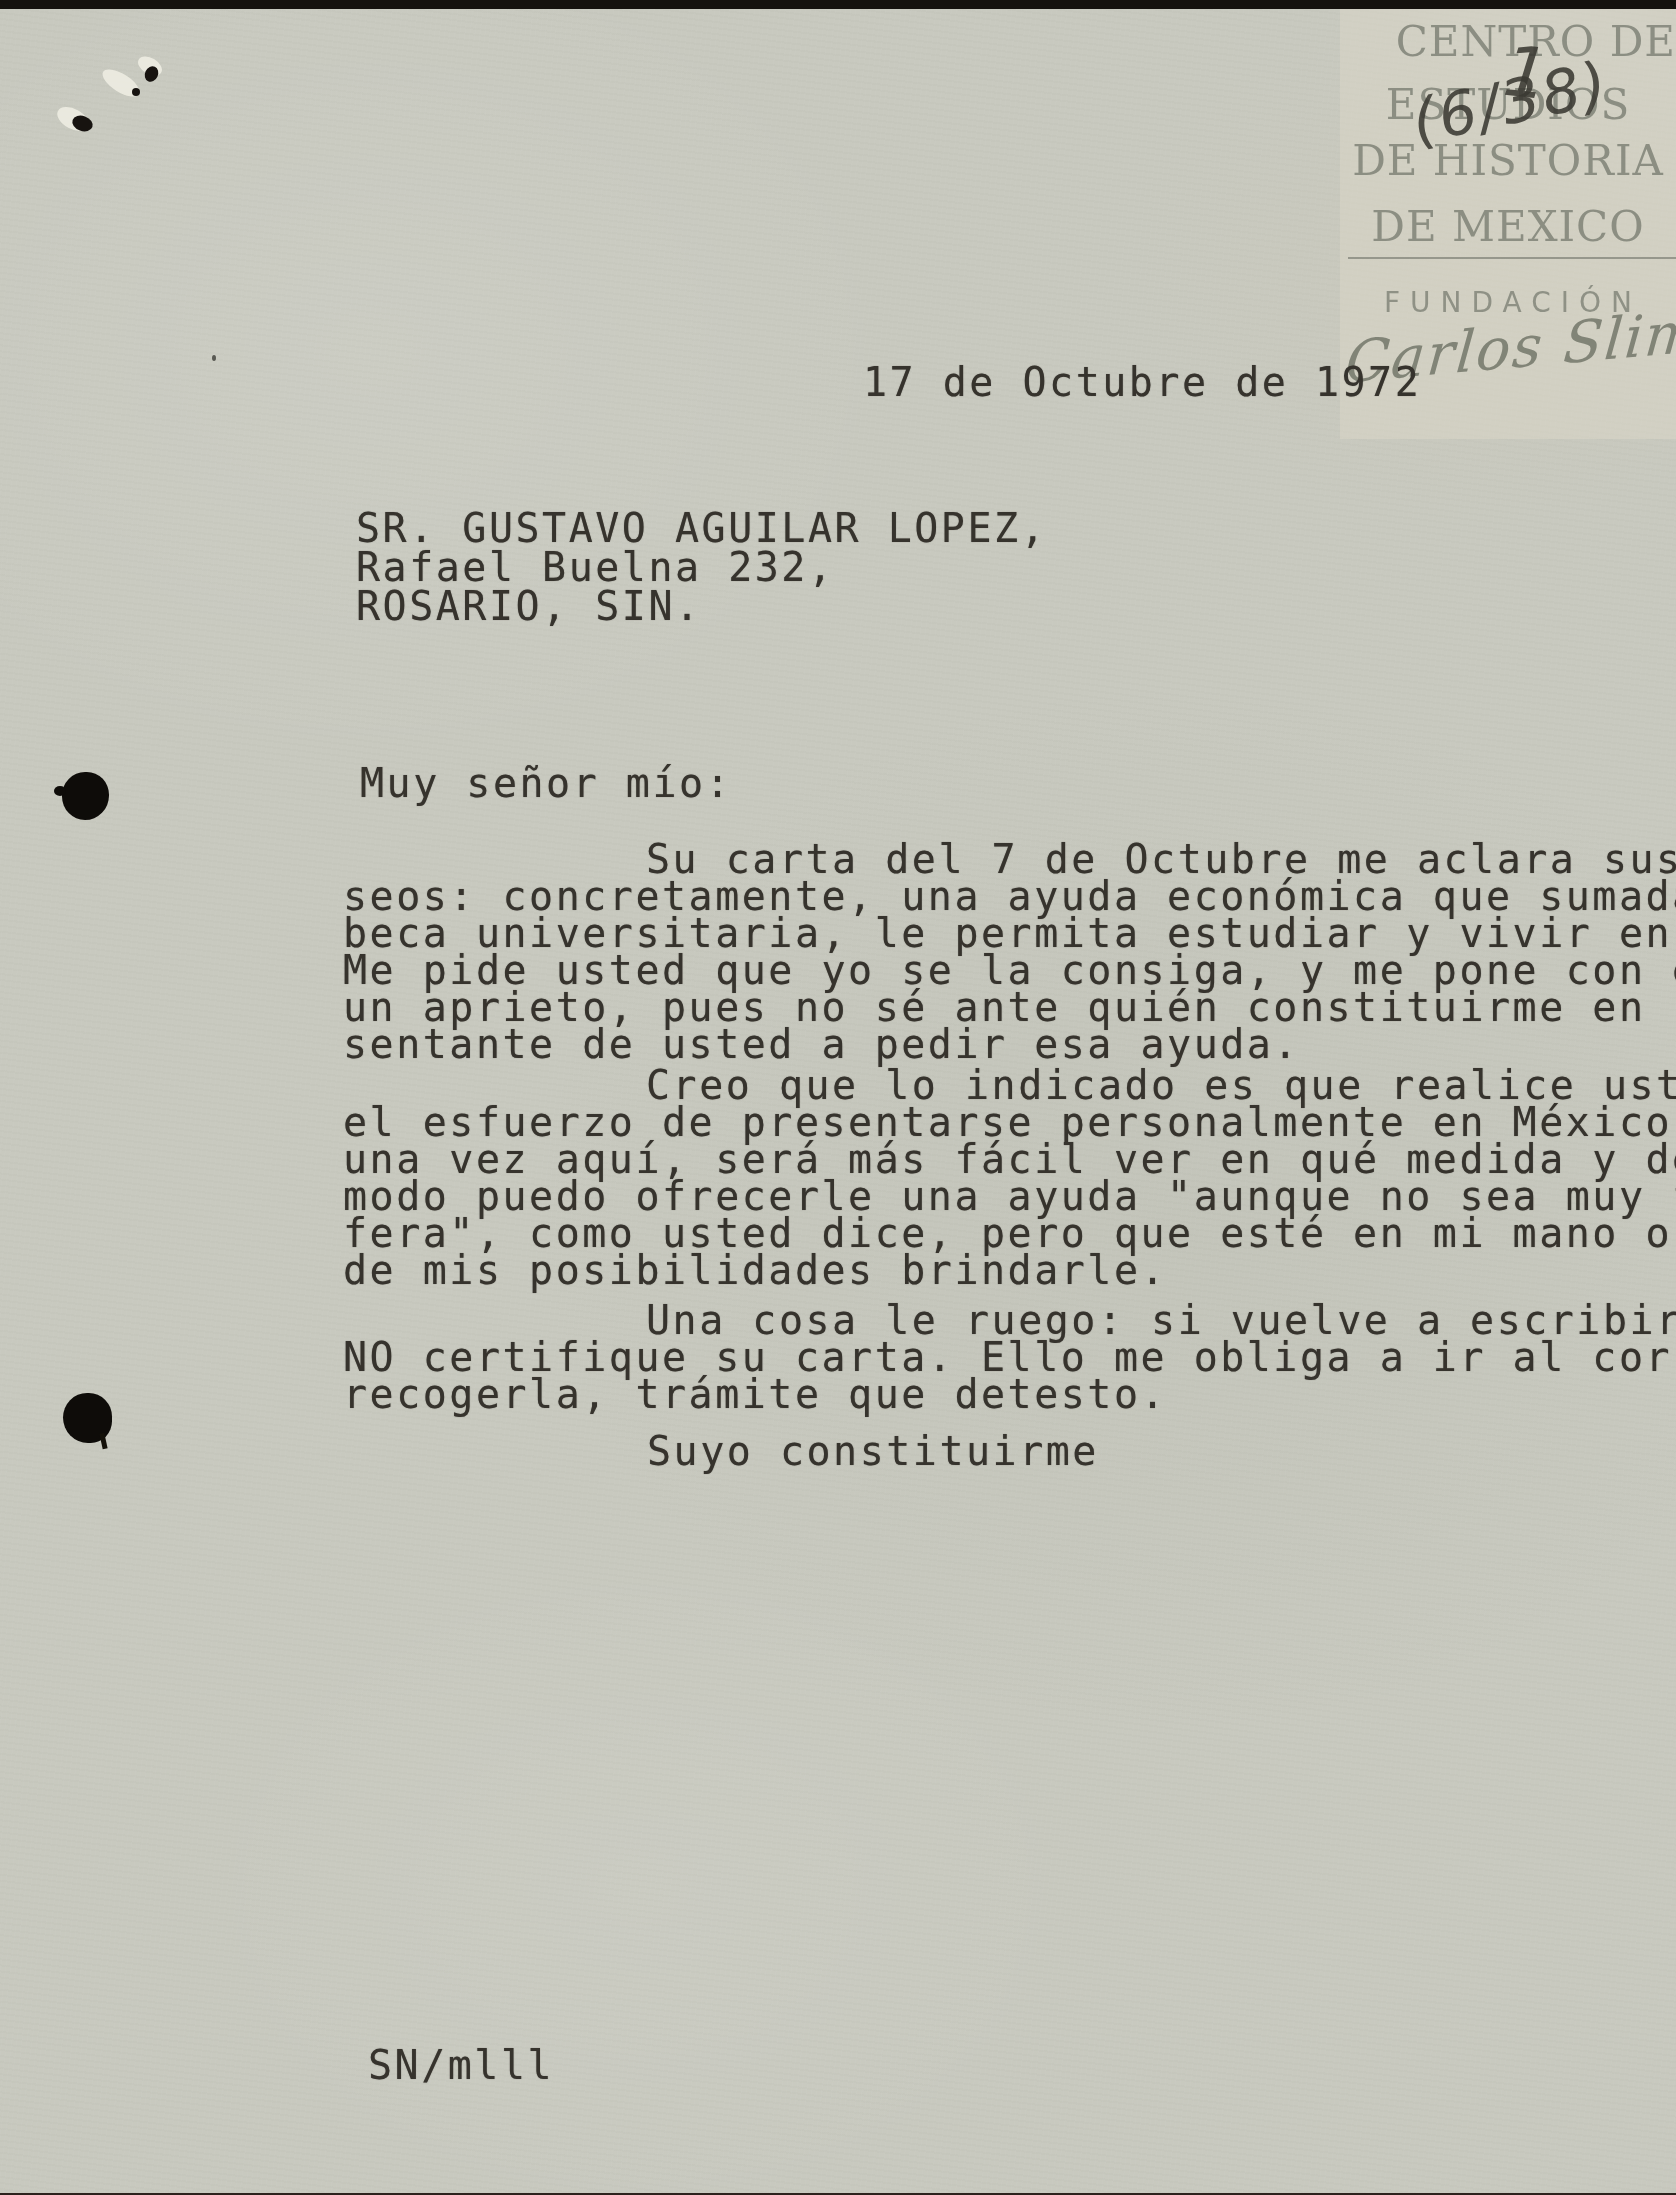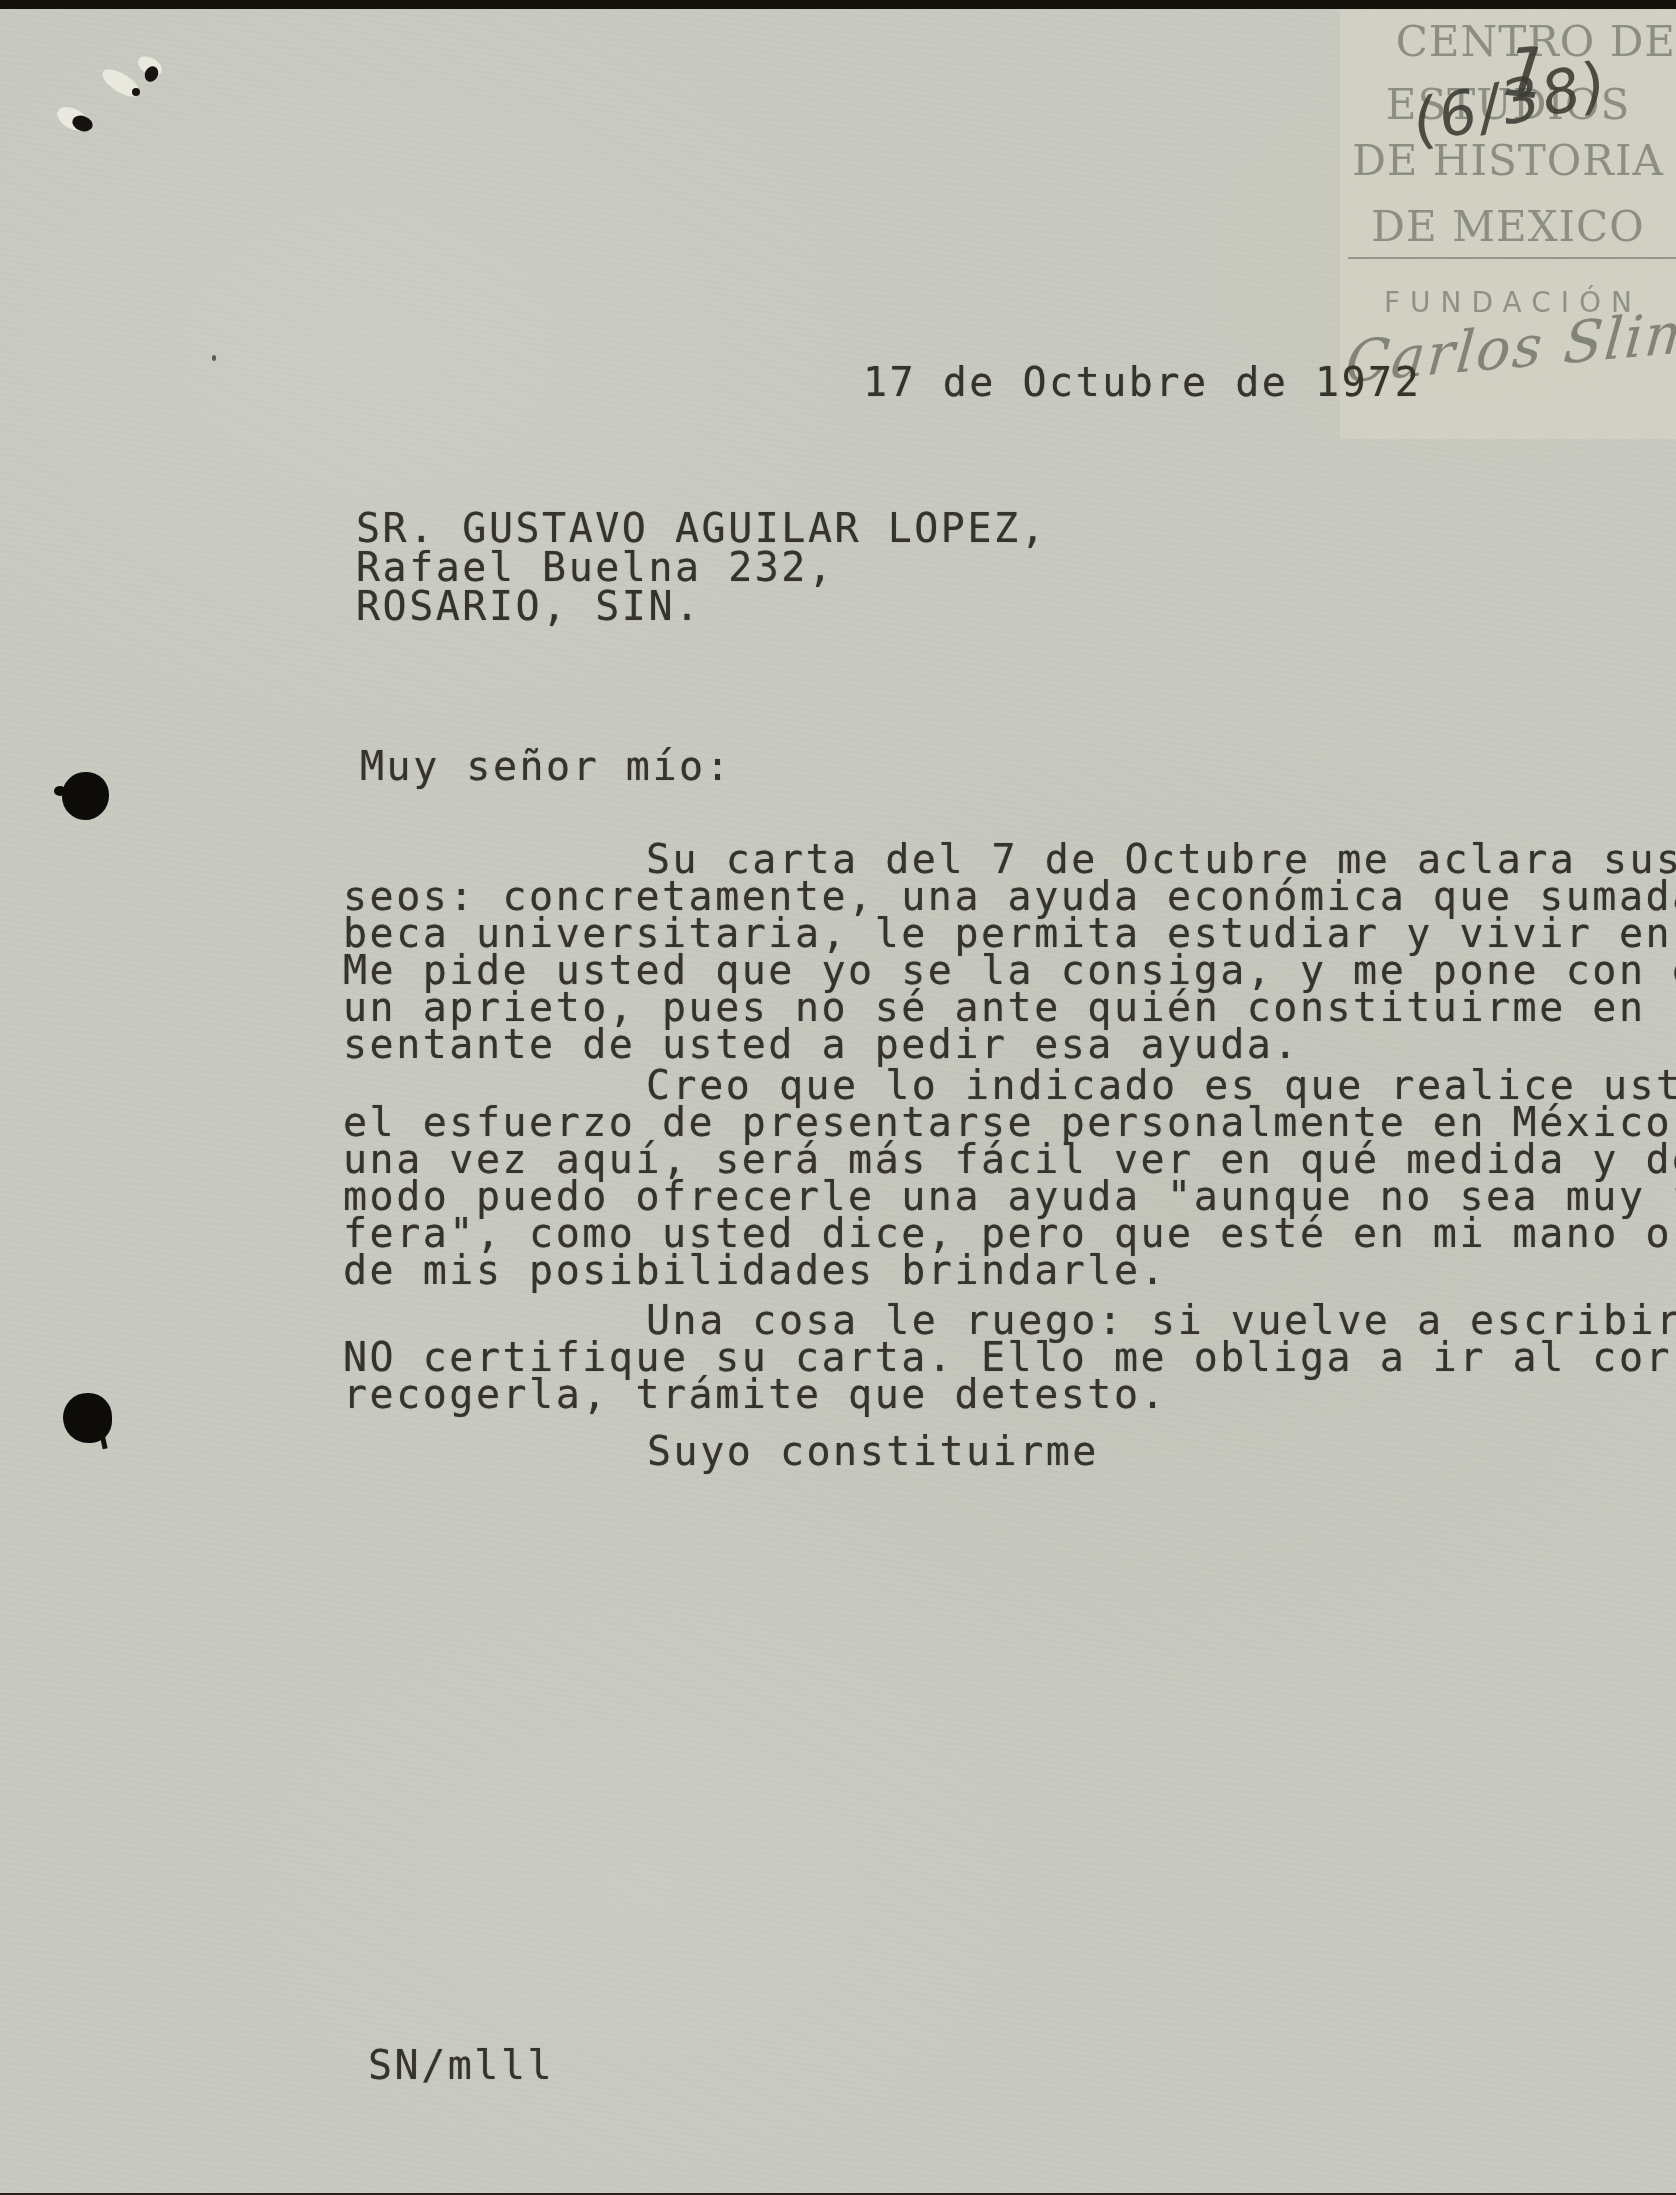--- a/index.html
+++ b/index.html
@@ -76,21 +76,21 @@
   
   .tw{
     position:absolute;
     font-size:40px;line-height:37px;letter-spacing:2.5px;
     color:#36332d;
     text-shadow:0 0 1px rgba(54,51,45,0.55);
     white-space:pre;
   }
   .date{left:863px;top:364px;}
   .recipient{left:356px;top:509px;line-height:39px;}
-  .salutation{left:360px;top:748px;}
+  .salutation{left:360px;top:765px;}
   .para{left:343px;text-indent:303px;}
   .para-1{top:841px;}
   .para-2{top:1067px;}
   .para-3{top:1302px;}
   .closing{left:647px;top:1433px;}
   .reference{left:368px;top:2047px;}
 </style>
 </head>
 <body>
 

